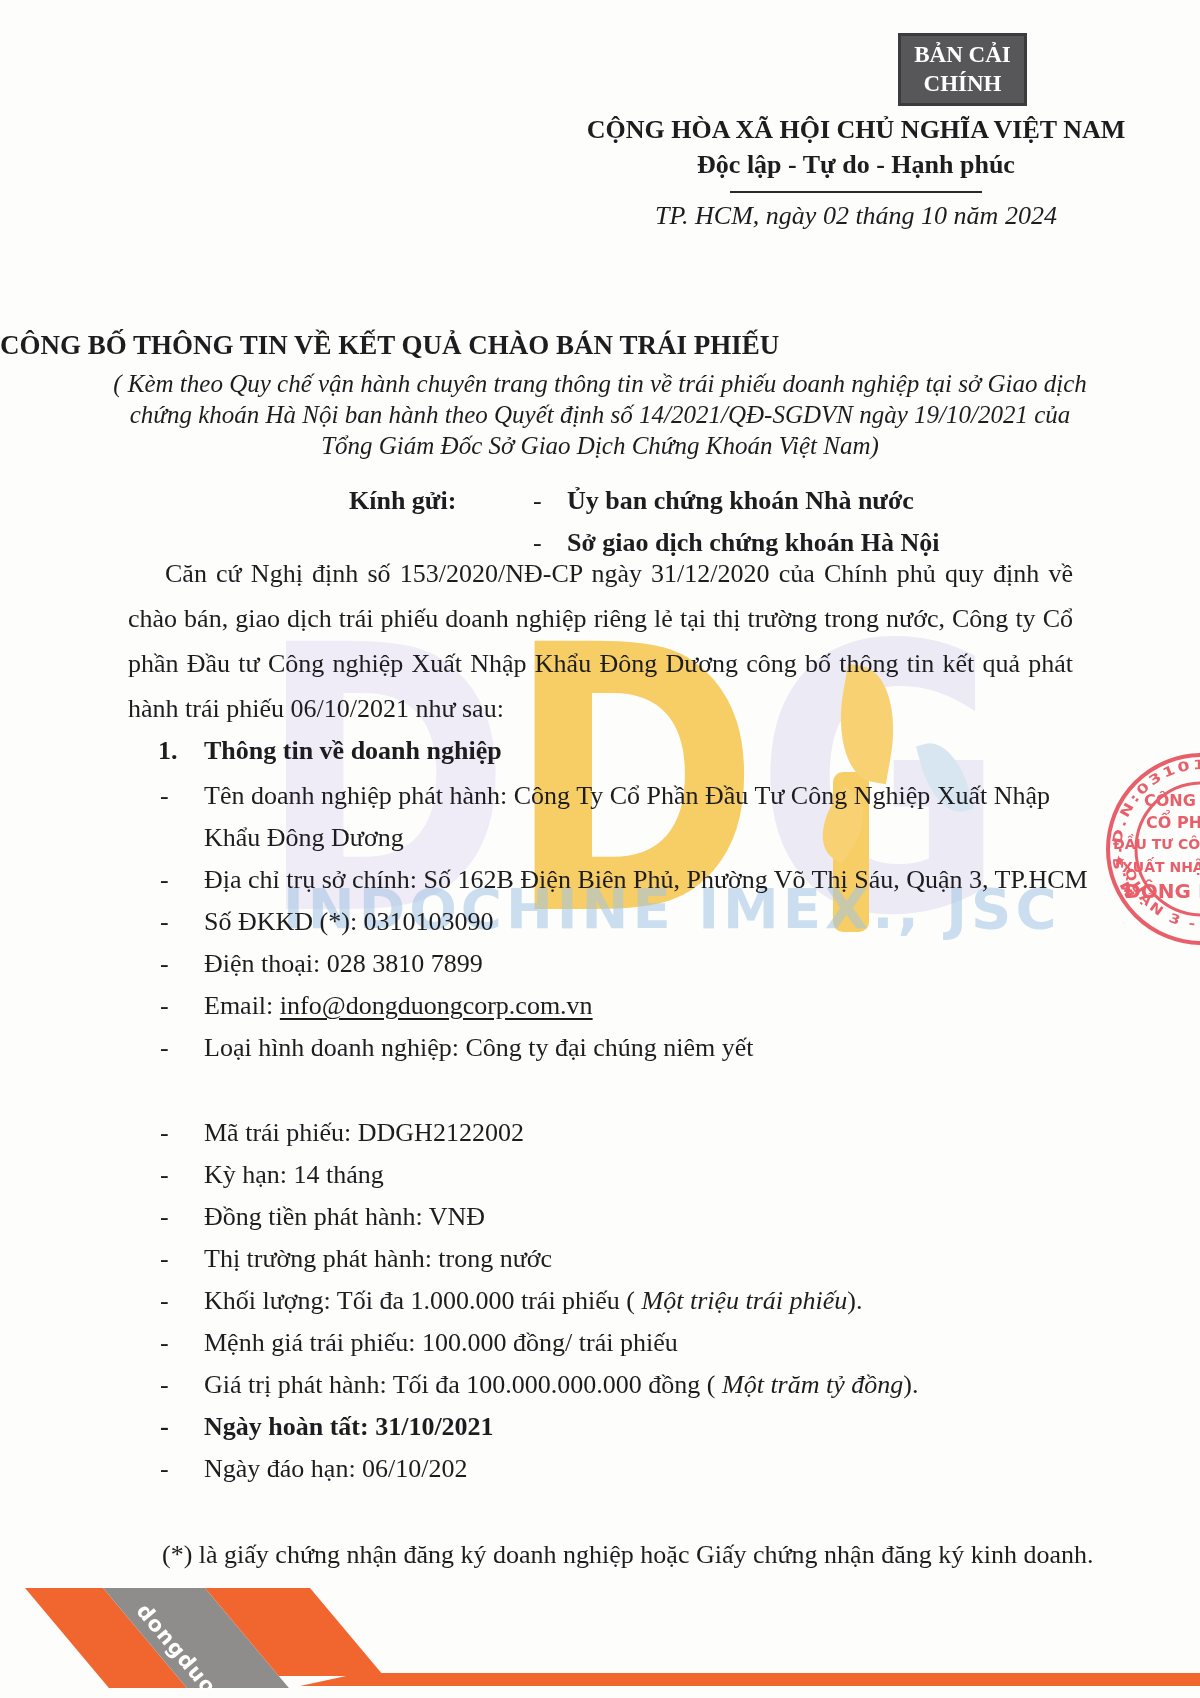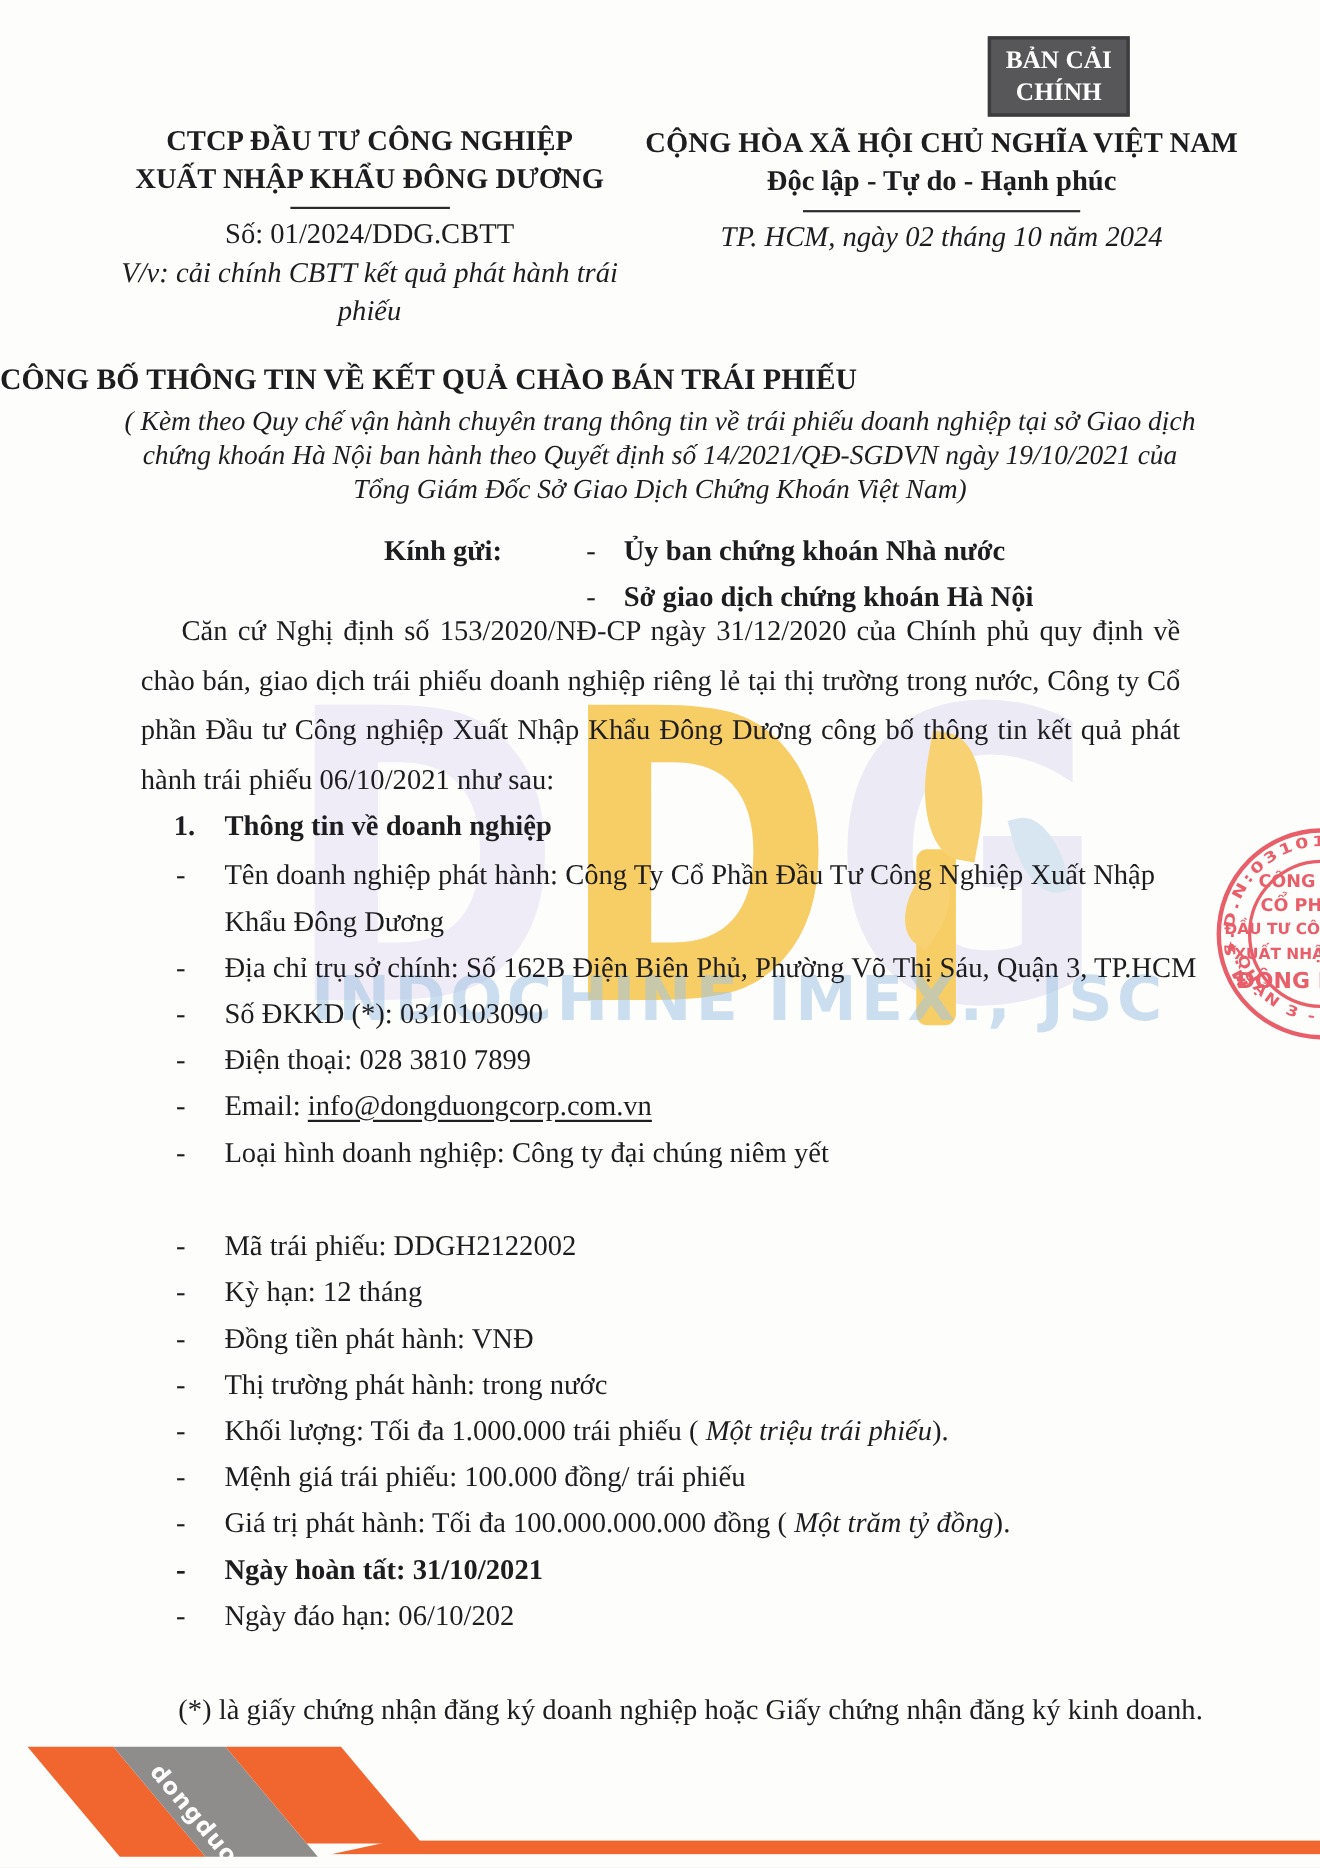--- a/index.html
+++ b/index.html
@@ -106,27 +106,20 @@
   <div class="leaf leaf1"></div>
   <div class="leaf leaf2"></div>
   <div class="leaf leaf3"></div>
   <div class="wm-en">INDOCHINE IMEX., JSC</div>
 
   <div class="badge">
     <div>BẢN CẢI</div>
     <div>CHÍNH</div>
   </div>
 
-  <div class="hdr-left">
-    <div class="org">CTCP ĐẦU TƯ CÔNG NGHIỆP</div>
-    <div class="org">XUẤT NHẬP KHẨU ĐÔNG DƯƠNG</div>
-    <div class="hl-rule"></div>
-    <div class="doc-no">Số: 01/2024/DDG.CBTT</div>
-    <div class="subject">V/v: cải chính CBTT kết quả phát hành trái phiếu</div>
-  </div>
 
   <div class="hdr-right">
     <div class="nat">CỘNG HÒA XÃ HỘI CHỦ NGHĨA VIỆT NAM</div>
     <div class="nat">Độc lập - Tự do - Hạnh phúc</div>
     <div class="hr-rule"></div>
     <div class="dateline">TP. HCM, ngày 02 tháng 10 năm 2024</div>
   </div>
 
   <div class="title">CÔNG BỐ THÔNG TIN VỀ KẾT QUẢ CHÀO BÁN TRÁI PHIẾU</div>
   <div class="subtitle">( Kèm theo Quy chế vận hành chuyên trang thông tin về trái phiếu doanh nghiệp tại sở Giao dịch chứng khoán Hà Nội ban hành theo Quyết định số 14/2021/QĐ-SGDVN ngày 19/10/2021 của Tổng Giám Đốc Sở Giao Dịch Chứng Khoán Việt Nam)</div>
@@ -153,21 +146,21 @@
     <li><span class="dash-marker">-</span><span>Tên doanh nghiệp phát hành: Công Ty Cổ Phần Đầu Tư Công Nghiệp Xuất Nhập Khẩu Đông Dương</span></li>
     <li><span class="dash-marker">-</span><span>Địa chỉ trụ sở chính: Số 162B Điện Biên Phủ, Phường Võ Thị Sáu, Quận 3, TP.HCM</span></li>
     <li><span class="dash-marker">-</span><span>Số ĐKKD (*): 0310103090</span></li>
     <li><span class="dash-marker">-</span><span>Điện thoại: 028 3810 7899</span></li>
     <li><span class="dash-marker">-</span><span>Email: </span><span class="u">info@dongduongcorp.com.vn</span></li>
     <li><span class="dash-marker">-</span><span>Loại hình doanh nghiệp: Công ty đại chúng niêm yết</span></li>
   </ul>
 
   <ul class="dlist" id="list2">
     <li><span class="dash-marker">-</span><span>Mã trái phiếu: DDGH2122002</span></li>
-    <li><span class="dash-marker">-</span><span>Kỳ hạn: 12 tháng</span></li>
+    <li><span class="dash-marker">-</span><span>Kỳ hạn: 14 tháng</span></li>
     <li><span class="dash-marker">-</span><span>Đồng tiền phát hành: VNĐ</span></li>
     <li><span class="dash-marker">-</span><span>Thị trường phát hành: trong nước</span></li>
     <li><span class="dash-marker">-</span><span>Khối lượng: Tối đa 1.000.000 trái phiếu ( </span><span class="it">Một triệu trái phiếu</span><span>).</span></li>
     <li><span class="dash-marker">-</span><span>Mệnh giá trái phiếu: 100.000 đồng/ trái phiếu</span></li>
     <li><span class="dash-marker">-</span><span>Giá trị phát hành: Tối đa 100.000.000.000 đồng ( </span><span class="it">Một trăm tỷ đồng</span><span>).</span></li>
     <li><span class="dash-marker">-</span></li>
     <li class="bold-item"><span class="dash-marker">-</span><span>Ngày hoàn tất: 31/10/2021</span></li>
     <li><span class="dash-marker">-</span><span>Ngày đáo hạn: 06/10/202</span></li>
   </ul>
 

